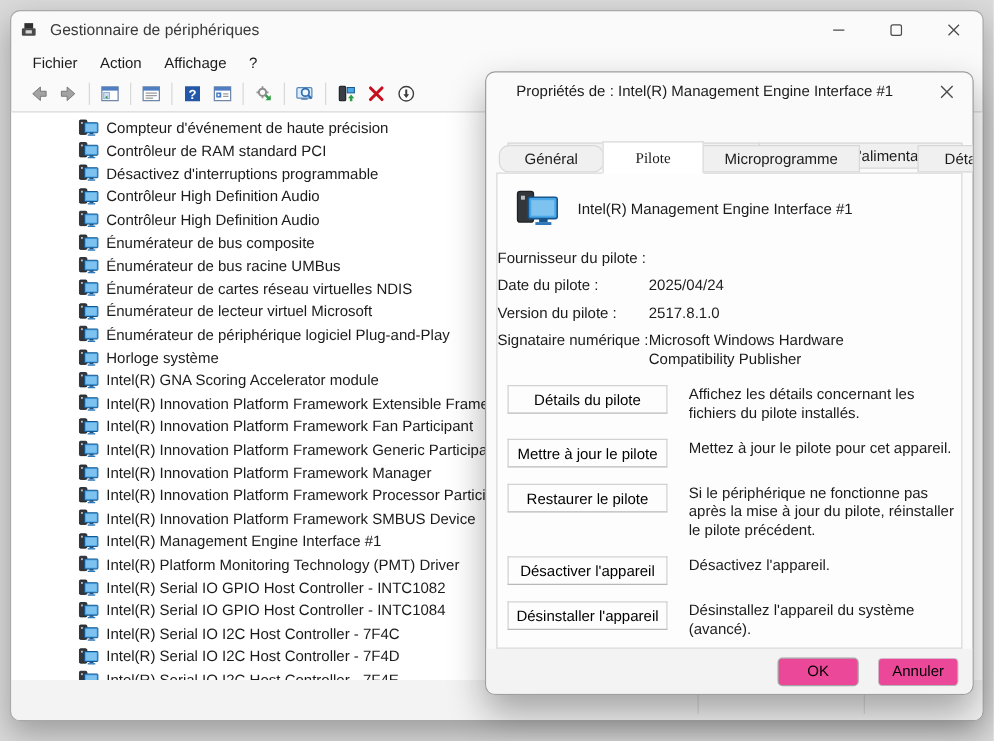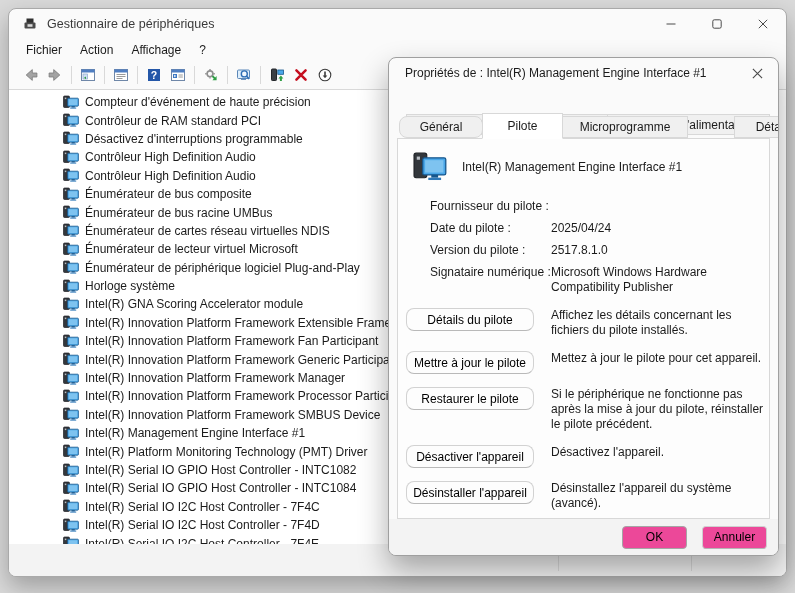--- a/index.html
+++ b/index.html
@@ -5,21 +5,21 @@
   html,body{margin:0;padding:0;}
   body{width:795px;height:593px;overflow:hidden;background:#dadada;
        font-family:"Liberation Sans",sans-serif;color:#1b1b1b;
        -webkit-font-smoothing:antialiased;}
   .stage{position:relative;width:795px;height:593px;}
 
   
   .window{position:absolute;left:8px;top:8px;width:779px;height:569px;
           background:#fafafa;border:1px solid #a9a9a9;border-radius:8px;
           box-shadow:0 10px 24px rgba(0,0,0,.28);overflow:hidden;box-sizing:border-box;}
-  .titlebar{height:30px;display:flex;align-items:center;padding-left:13px;}
+  .titlebar{height:30px;display:flex;align-items:center;padding-left:6px;}
   .app-icon{width:16px;height:16px;margin-right:9px;flex:0 0 auto;}
   .title{font-size:12.5px;color:#3a3a3a;flex:1 1 auto;}
   .win-controls{display:flex;height:30px;}
   .win-btn{width:46px;height:30px;border:none;background:transparent;display:flex;
            align-items:center;justify-content:center;padding:0;cursor:default;}
   .menubar{height:22px;display:flex;align-items:center;padding-left:8px;font-size:12px;}
   .menu-item{padding:2px 9px;border-radius:3px;}
   .toolbar{height:28px;display:flex;align-items:center;padding-left:10px;}
   .tbtn{width:24px;height:24px;border:none;background:transparent;display:flex;
         align-items:center;justify-content:center;padding:0;}
@@ -32,49 +32,49 @@
   .dev-label{font-size:12px;}
 
   .statusbar{position:absolute;left:0;right:0;bottom:0;height:32px;background:#f3f3f3;}
   .status-sep{position:absolute;top:5px;bottom:5px;width:1px;background:#dcdcdc;}
   .status-sep.s1{left:549px;} .status-sep.s2{left:682px;}
 
   
   .dialog{position:absolute;left:388px;top:57px;width:391px;height:499px;
           background:#fafafa;border:1px solid #9f9f9f;border-radius:8px;
           box-shadow:0 14px 30px rgba(0,0,0,.33);overflow:hidden;box-sizing:border-box;}
-  .dlg-titlebar{height:30px;display:flex;align-items:center;padding-left:16px;}
+  .dlg-titlebar{height:30px;display:flex;align-items:center;padding-left:24px;}
   .dlg-title{font-size:12px;flex:1 1 auto;}
   .dlg-close{width:34px;height:28px;border:none;background:transparent;display:flex;
              align-items:center;justify-content:center;padding:0;margin-right:4px;}
 
   .tab-row{position:absolute;display:flex;}
   .tab-row.back{top:56px;left:17px;height:21px;}
   .tab-row.front{top:58px;left:10px;height:22px;}
   .tab{box-sizing:border-box;border:1px solid #d8d8d8;background:#f0f0f0;
        font-size:12px;display:flex;align-items:center;justify-content:center;
        height:100%;margin-right:-1px;}
   .tab.active{background:#fff;height:26px;margin-top:-3px;border-bottom:1px solid #fff;
               position:relative;z-index:3;}
   .t-ev{width:100px;} .t-res{width:103px;} .t-gest{width:163px;}
-  .t-gen{width:84px;border-radius:8px;} .t-pil{width:81px;} .t-micro{width:126px;} .t-det{width:80px;margin-left:47px;}
+  .t-gen{width:84px;border-radius:8px;} .t-pil{width:81px;font-family:Liberation Serif, serif;} .t-micro{width:126px;} .t-det{width:80px;margin-left:47px;}
 
   .tab-page{position:absolute;left:8px;right:8px;top:80px;bottom:36px;background:#fdfdfd;
             border:1px solid #d8d8d8;box-sizing:border-box;z-index:2;overflow:hidden;}
   .dev-header{display:flex;align-items:center;margin:12px 0 0 14px;}
   .dev-header .big-icon{width:36px;height:32px;margin-right:14px;flex:0 0 auto;}
   .dev-name{font-size:12px;}
   .info-block{margin-top:16px;}
   .info-row{display:flex;margin-bottom:7px;align-items:flex-start;}
-  .info-label{margin-left:32px;width:121px;font-size:12px;line-height:15px;}
+  .info-label{width:121px;font-size:12px;line-height:15px;}
   .info-value{width:218px;font-size:12px;line-height:15px;}
   .actions{margin-top:13px;}
   .action-row{display:flex;align-items:flex-start;margin-bottom:13px;}
   .act-btn{margin-left:8px;width:128px;height:23px;background:#fdfdfd;
-           border:1px solid #d2d2d2;border-bottom-color:#b9b9b9;border-radius:8px;
+           border:1px solid #d2d2d2;border-bottom-color:#b9b9b9;border-radius:0;
            font-size:12px;font-family:"Liberation Sans",sans-serif;flex:0 0 auto;}
   .act-desc{margin-left:17px;width:228px;font-size:12px;line-height:15px;}
 
   .dlg-footer{position:absolute;left:0;right:0;bottom:0;height:36px;background:#f3f3f3;
               display:flex;align-items:center;justify-content:flex-end;
               padding-right:11px;gap:15px;}
   .dlg-btn{width:65px;height:23px;background:#ec4899;border:1px solid #cfcfcf;
            border-bottom-color:#b5b5b5;border-radius:4px;font-size:12px;
            font-family:"Liberation Sans",sans-serif;}
   .dlg-btn.ok{border-color:#a5a5a5;}

